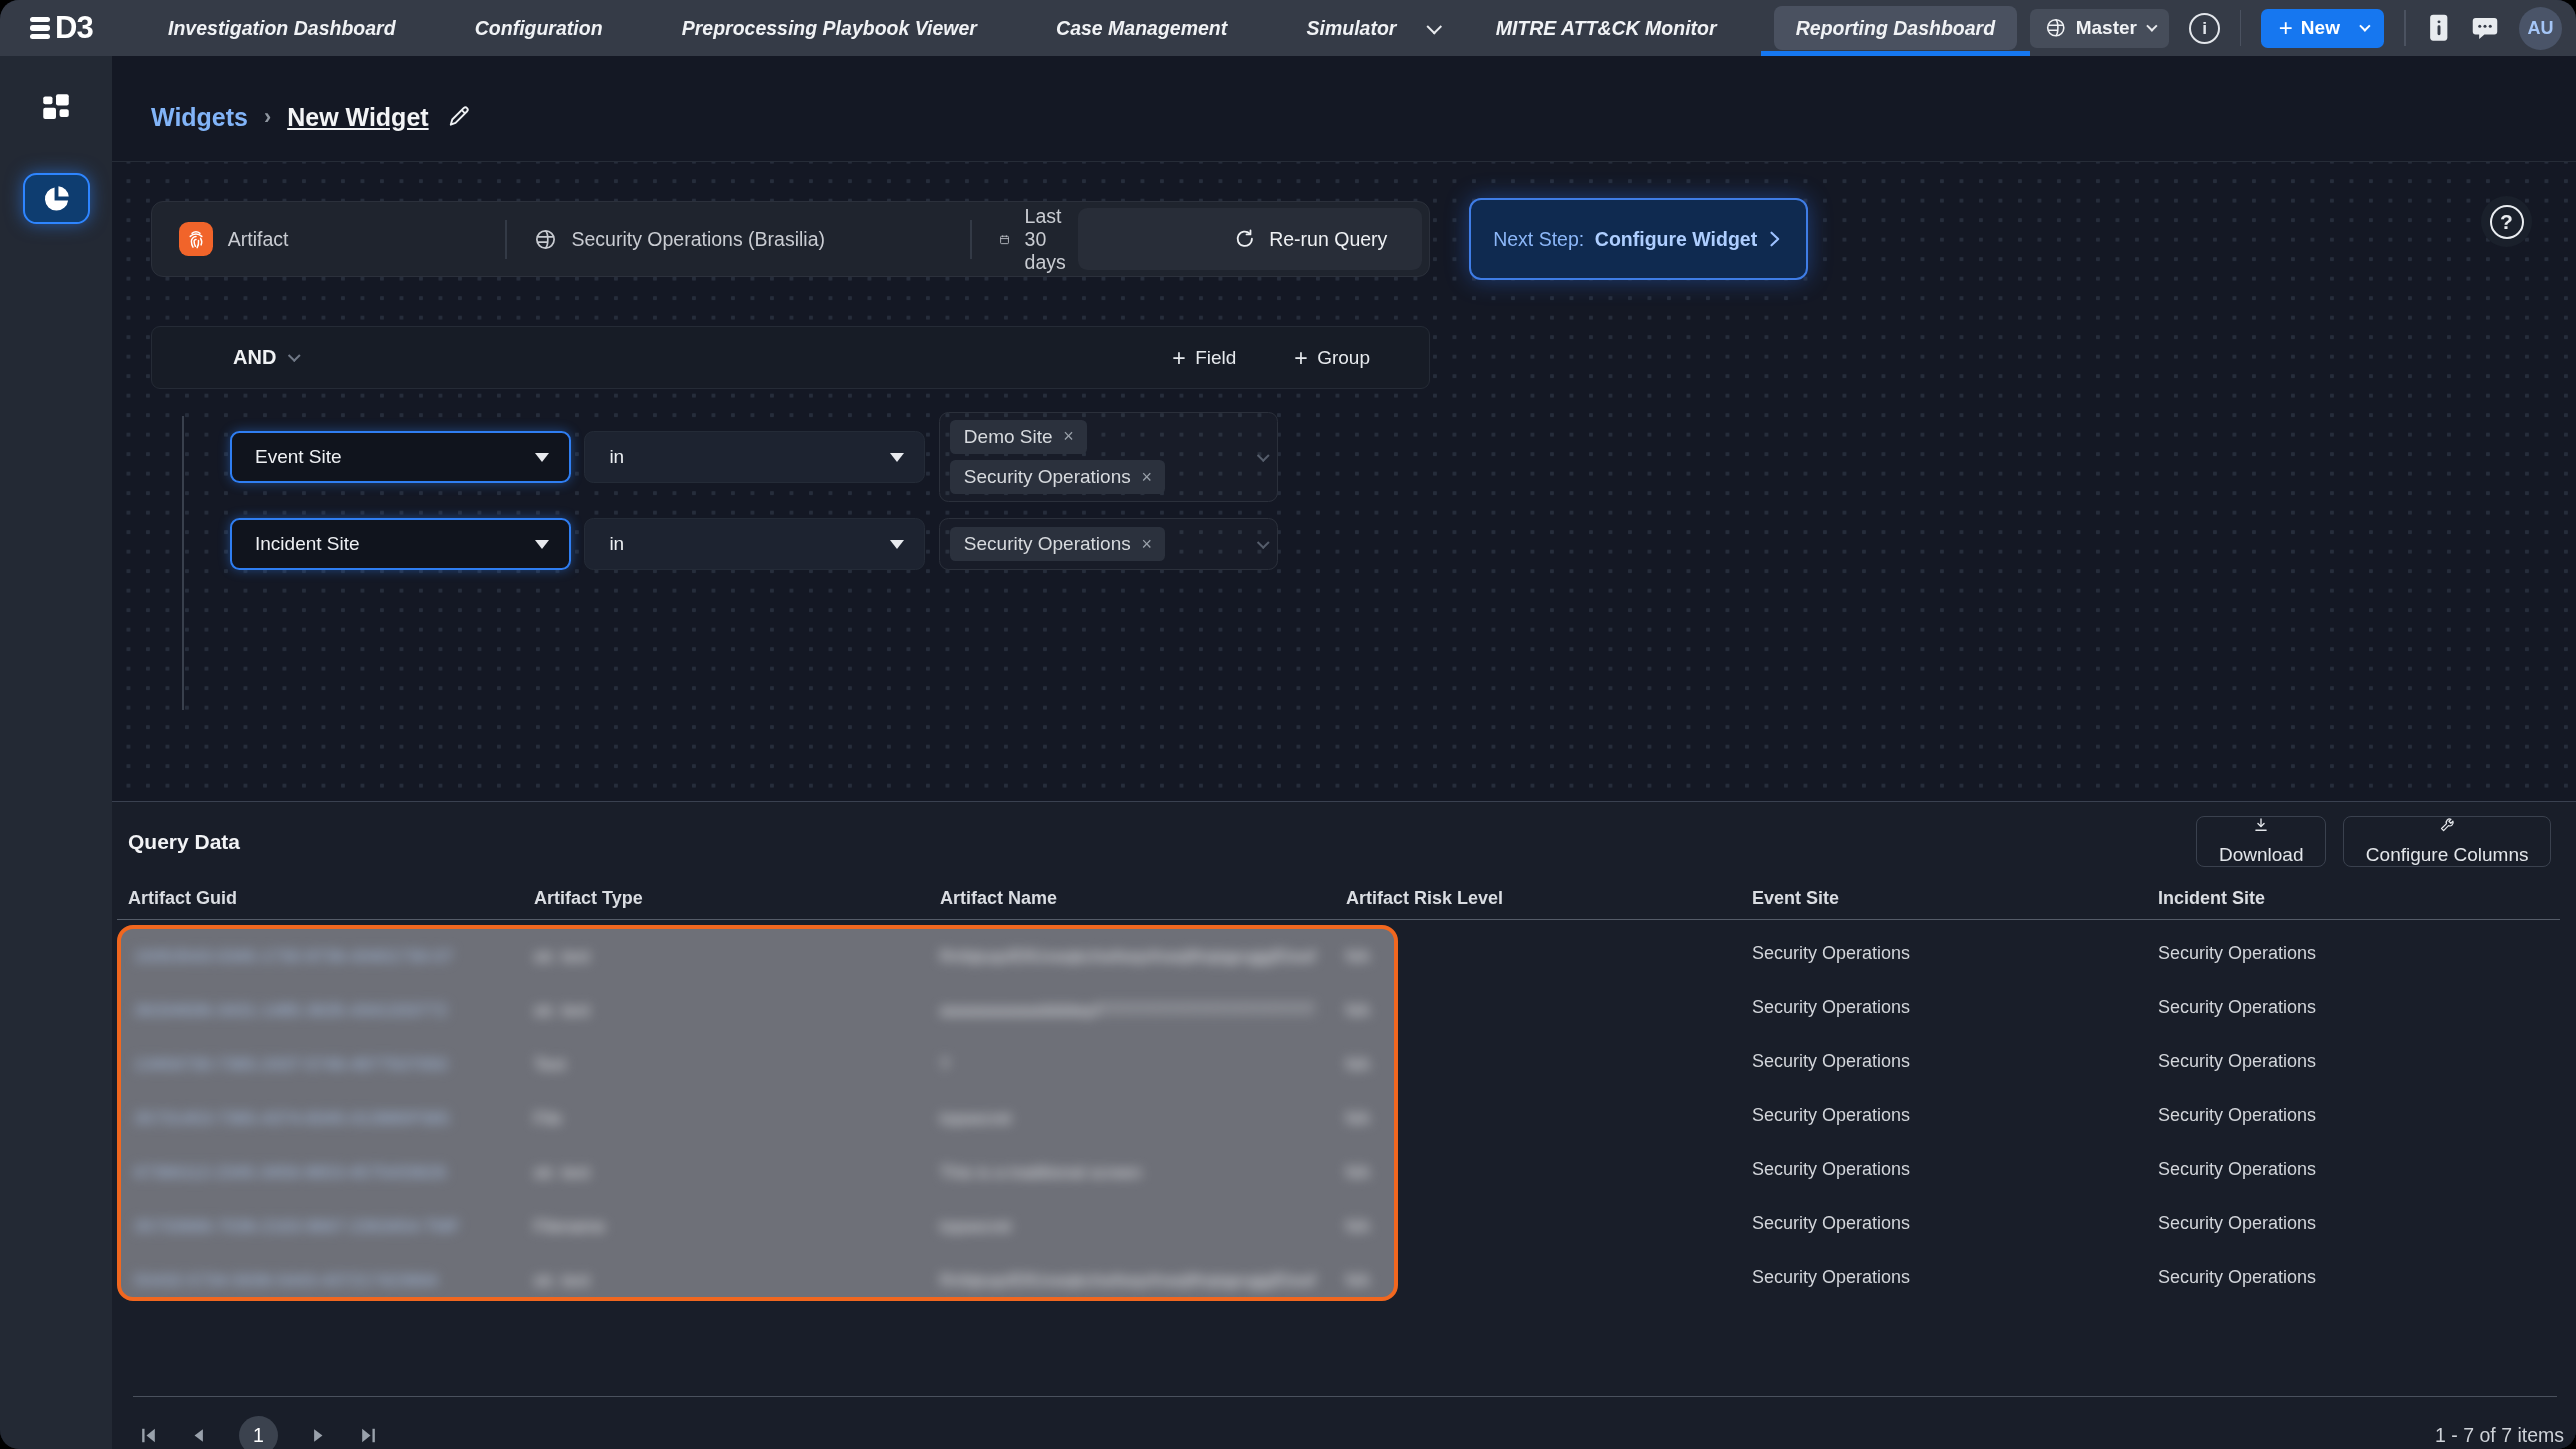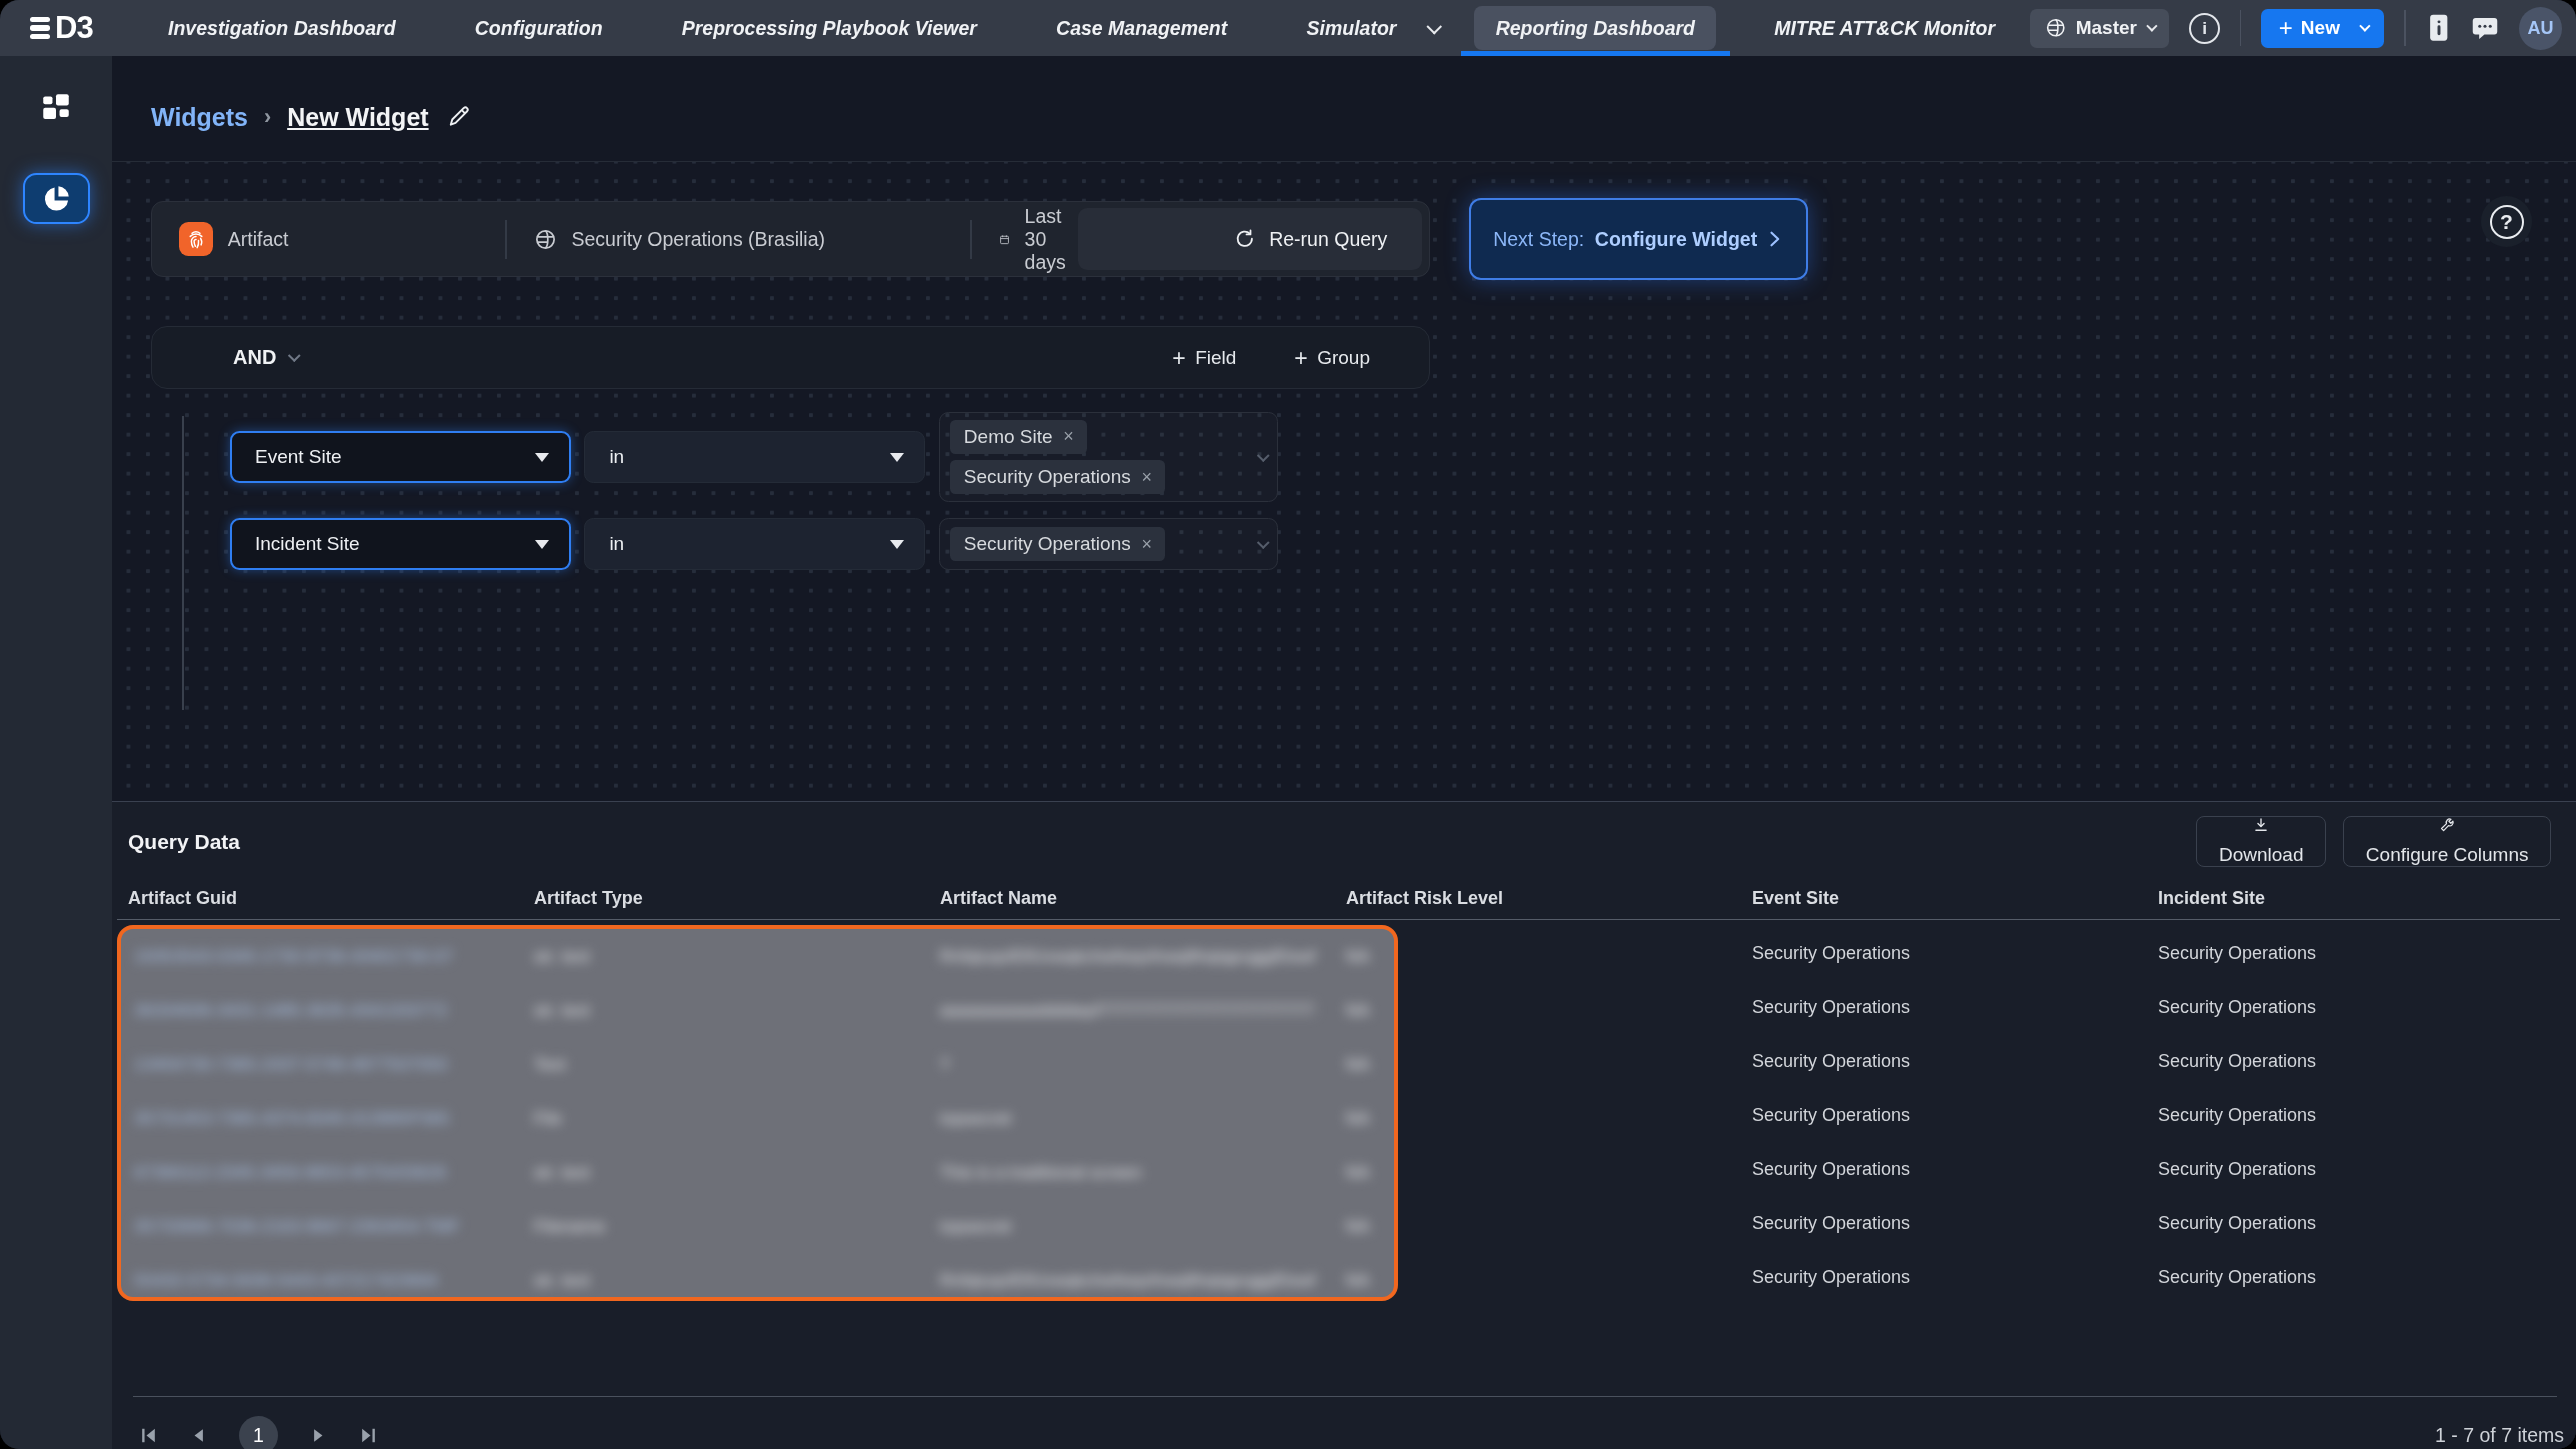--- a/index.html
+++ b/index.html
@@ -56,21 +56,21 @@
   .qb-div { width:1.3px; height:39px; background:#333a46; }
   .fp-tile { width:34px; height:34px; background:#f1642a; border-radius:9.4px; display:flex; align-items:center; justify-content:center; flex-shrink:0; }
   .rerun { height:62px; width:349px; margin-right:6.7px; background:#282d38; border-radius:9.4px; display:flex; align-items:center; justify-content:flex-end; gap:13.4px; padding-right:35px; color:#eef0f3; font-size:19.5px; cursor:pointer; }
 
   .nextstep { position:absolute; left:1357px; top:36px; width:339px; height:82px; background:#0f2a50; border:2px solid #3f7de6; border-radius:12px; box-shadow:0 0 23px rgba(47,121,247,.4); display:flex; align-items:center; justify-content:center; gap:6.7px; cursor:pointer; }
   .nextstep .pre { color:#8cb7f8; font-size:19.5px; }
   .nextstep .main-lbl { color:#aeceff; font-size:19.5px; font-weight:800; margin-left:4px; }
   .help-circle { position:absolute; right:44px; top:34px; width:51px; height:51px; border-radius:50%; background:#1a202b; display:flex; align-items:center; justify-content:center; cursor:pointer; }
   .help-inner { width:34px; height:34px; border:2.3px solid #e9ecf0; border-radius:50%; display:flex; align-items:center; justify-content:center; color:#e9ecf0; font-size:21px; font-weight:800; }
 
-  .andbar { position:absolute; left:39px; top:164px; width:1279px; height:63px; background:#171c26; border:1.3px solid #252b36; border-radius:16px; display:flex; align-items:center; }
+  .andbar { position:absolute; left:39px; top:164px; width:1279px; height:63px; background:#171c26; border:1.3px solid #252b36; border-radius:9px; display:flex; align-items:center; }
   .and-lbl { margin-left:81px; color:#f0f2f4; font-size:20px; font-weight:800; cursor:pointer; display:flex; align-items:center; gap:12px; }
   .and-lbl .chev { border-color:#707886; width:8.7px; height:8.7px; }
   .andbar-right { margin-left:auto; display:flex; gap:58px; margin-right:59px; }
   .add-btn { display:flex; align-items:center; gap:9.4px; color:#e6e9ed; font-size:19px; cursor:pointer; }
   .add-btn .plus { font-size:23px; line-height:0; font-weight:400; }
 
   .treeline { position:absolute; left:70px; top:254px; width:2px; height:294px; background:#39404d; }
   .frows { position:absolute; left:118px; top:250px; display:flex; flex-direction:column; gap:16px; }
   .frow { display:flex; gap:13.4px; align-items:center; }
   .fselect { width:341px; height:52px; border-radius:9.4px; display:flex; align-items:center; justify-content:space-between; padding:0 20px 0 23px; color:#eef0f3; font-size:19px; cursor:pointer; }
@@ -132,25 +132,25 @@
         <div class="nav-item">
           <span class="pill">Preprocessing Playbook Viewer</span>
         </div>
         <div class="nav-item">
           <span class="pill">Case Management</span>
         </div>
         <div class="nav-item">
           <span class="pill">Simulator</span>
           <span class="chev"></span>
         </div>
+        <div class="nav-item">
+          <span class="pill">MITRE ATT&amp;CK Monitor</span>
+        </div>
         <div class="nav-item active">
           <span class="pill">Reporting Dashboard</span>
-        </div>
-        <div class="nav-item">
-          <span class="pill">MITRE ATT&amp;CK Monitor</span>
         </div>
       </div>
     <div class="topnav-right">
       <div class="master-pill">
         <svg width="21.5" height="21.5" viewBox="0 0 24 24" fill="none" stroke="#f0f2f5" stroke-width="1.8">
             <circle cx="12" cy="12" r="9"></circle>
             <path d="M12 3c3.2 2.6 3.2 15.4 0 18"></path>
             <path d="M3.6 9.2h16.8M3.6 14.8h10"></path>
           </svg>
         <span>Master</span>

